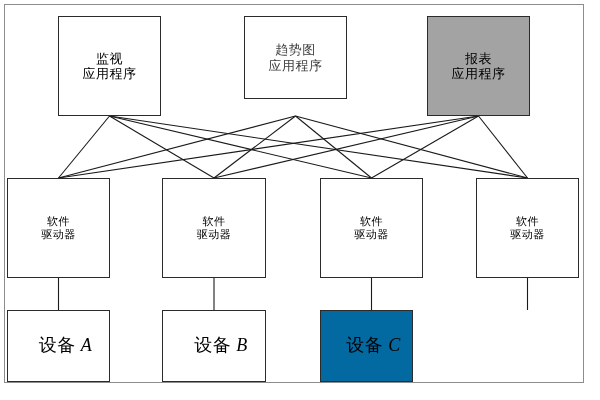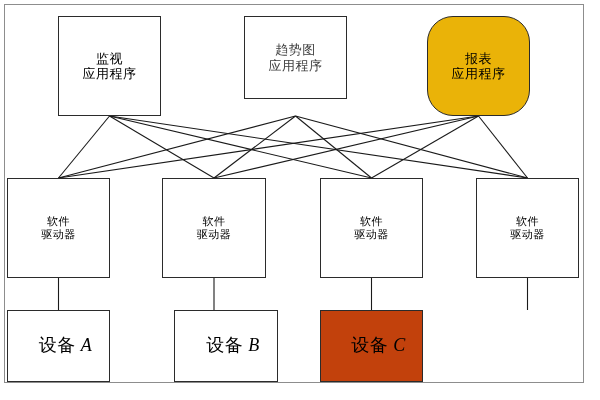--- a/index.html
+++ b/index.html
@@ -106,21 +106,21 @@
   <div class="node-box app-box" style="left: 58px; top: 16px; width: 103px; height: 100px; border-color: rgb(43, 43, 43); background: rgb(255, 255, 255); color: rgb(0, 0, 0);">
     <span class="line-text">监视</span>
     <span class="line-text">应用程序</span>
   </div>
 
   <div class="node-box app-box" style="left: 244px; top: 16px; width: 103px; height: 83px; border-color: rgb(43, 43, 43); background: rgb(255, 255, 255); color: #404040;">
     <span class="line-text">趋势图</span>
     <span class="line-text">应用程序</span>
   </div>
 
-  <div class="node-box app-box" style="left: 427px; top: 16px; width: 103px; height: 100px; border-color: rgb(43, 43, 43); background: #eab308; color: rgb(0, 0, 0); border-radius: 26px;">
+  <div class="node-box app-box" style="left: 427px; top: 16px; width: 103px; height: 100px; border-color: rgb(43, 43, 43); background: #a3a3a3; color: rgb(0, 0, 0);">
     <span class="line-text">报表</span>
     <span class="line-text">应用程序</span>
   </div>
 
   <div class="node-box driver-box" style="left: 7px; top: 178px; width: 103px; height: 100px; border-color: rgb(43, 43, 43); background: rgb(255, 255, 255); color: rgb(0, 0, 0);">
     <span class="line-text">软件</span>
     <span class="line-text">驱动器</span>
   </div>
 
   <div class="node-box driver-box" style="left: 162px; top: 178px; width: 104px; height: 100px; border-color: rgb(43, 43, 43); background: rgb(255, 255, 255); color: rgb(0, 0, 0);">
@@ -137,26 +137,26 @@
     <span class="line-text">软件</span>
     <span class="line-text">驱动器</span>
   </div>
 
   <div class="node-box device-box" style="left: 7px; top: 310px; width: 103px; height: 72px; border-color: rgb(43, 43, 43); background: rgb(255, 255, 255); color: rgb(0, 0, 0);">
     <span class="line-text">
       <span>设备</span><span>&nbsp;</span><span class="dev-id">A</span>
     </span>
   </div>
 
-  <div class="node-box device-box" style="left: 162px; top: 310px; width: 104px; height: 72px; border-color: rgb(43, 43, 43); background: rgb(255, 255, 255); color: rgb(0, 0, 0); margin-left: 12px;">
+  <div class="node-box device-box" style="left: 162px; top: 310px; width: 104px; height: 72px; border-color: rgb(43, 43, 43); background: rgb(255, 255, 255); color: rgb(0, 0, 0);">
     <span class="line-text">
       <span>设备</span><span>&nbsp;</span><span class="dev-id">B</span>
     </span>
   </div>
 
-  <div class="node-box device-box" style="left: 320px; top: 310px; width: 103px; height: 72px; border-color: rgb(43, 43, 43); background: #c2410c; color: rgb(0, 0, 0);">
+  <div class="node-box device-box" style="left: 320px; top: 310px; width: 93px; height: 72px; border-color: rgb(43, 43, 43); background: #0369a1; color: rgb(0, 0, 0);">
     <span class="line-text">
       <span>设备</span><span>&nbsp;</span><span class="dev-id">C</span>
     </span>
   </div>
 
 
 </div>
 
 </body></html>

